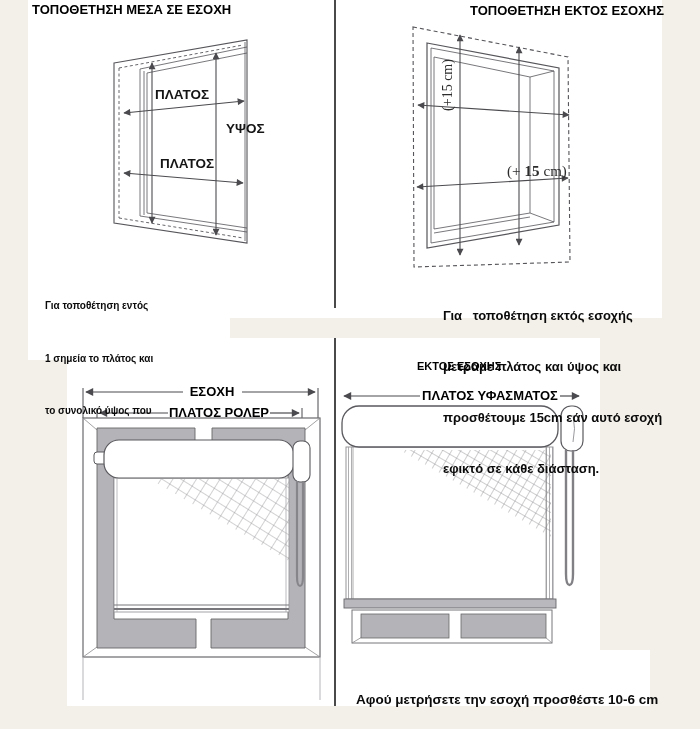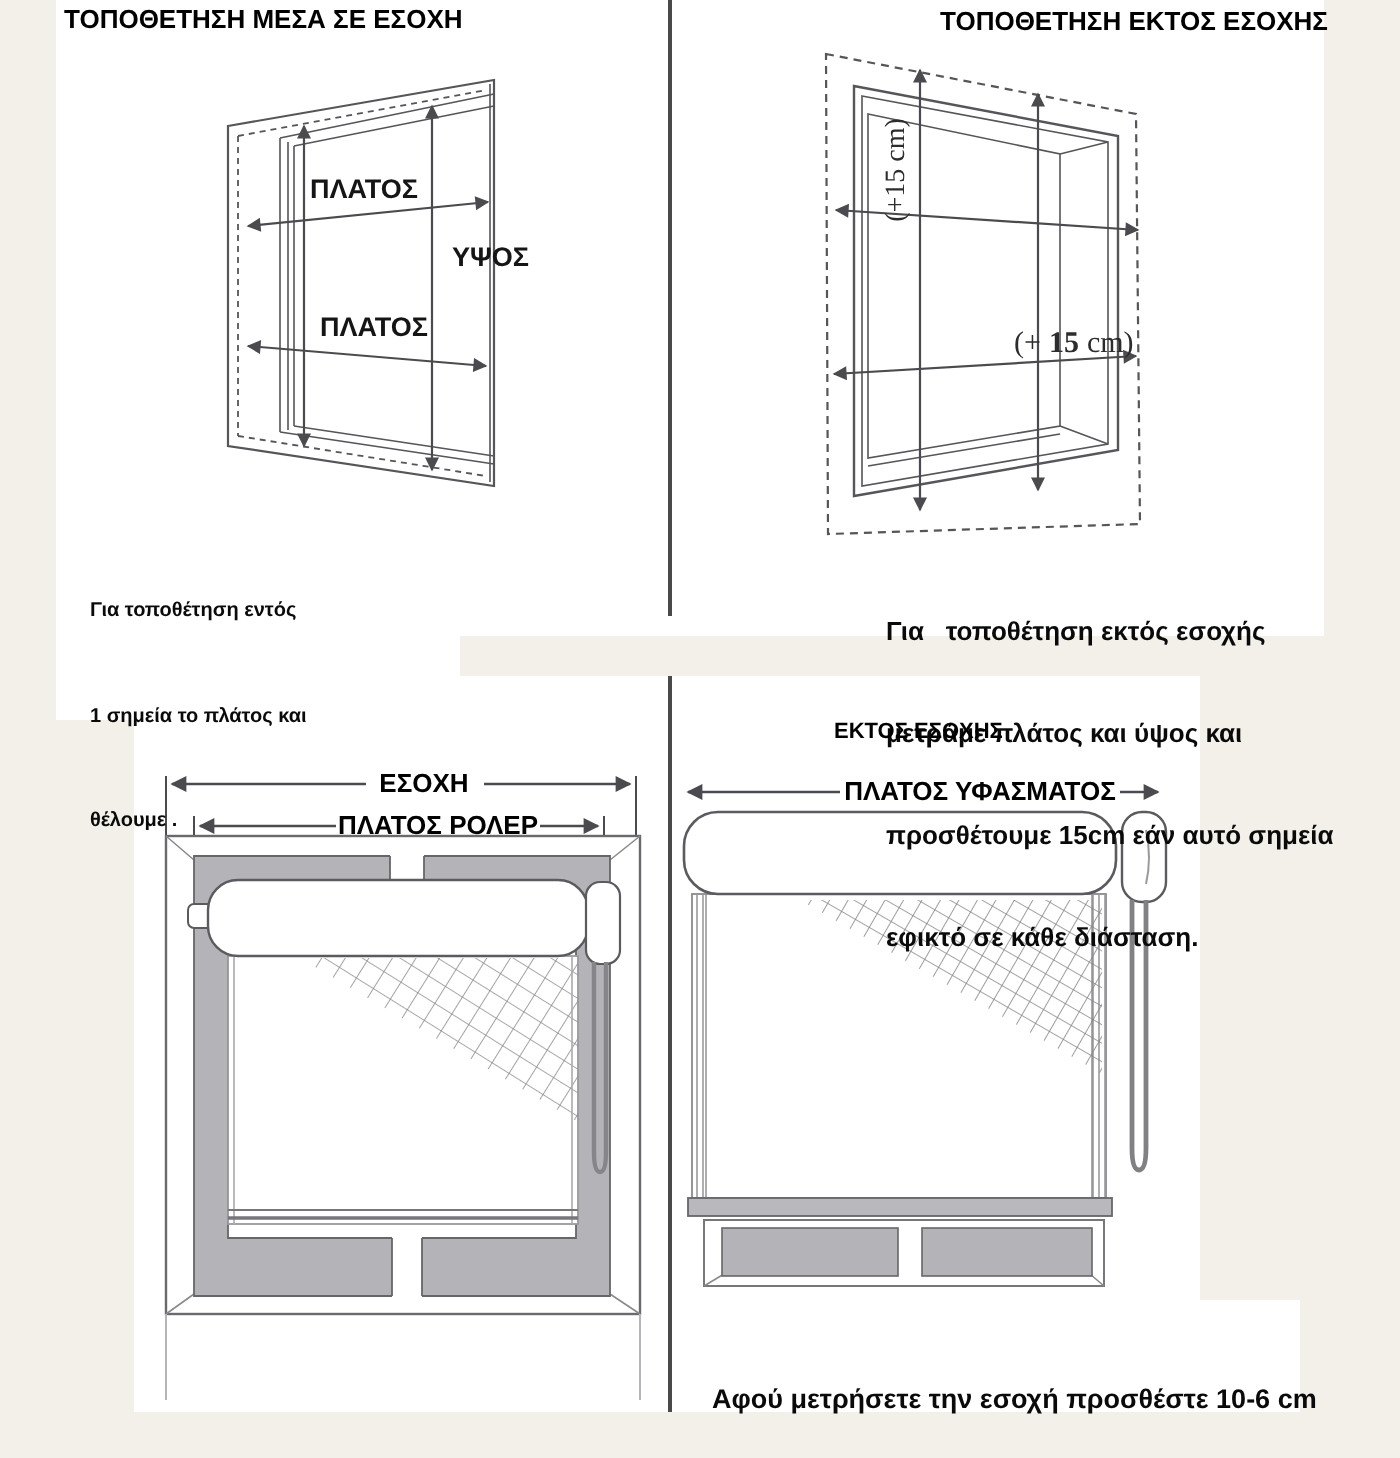--- a/index.html
+++ b/index.html
@@ -177,27 +177,27 @@
       <path d="M566,450 V574 Q566,585 569.5,585 Q573,585 573,574 V450" fill="none" stroke="#808085" stroke-width="2.4"></path>
     </g>
   </svg>
 
   <div class="title" style="left:32px;top:2px;">ΤΟΠΟΘΕΤΗΣΗ ΜΕΣΑ ΣΕ ΕΣΟΧΗ</div>
   <div class="title" style="left:470px;top:3px;">ΤΟΠΟΘΕΤΗΣΗ ΕΚΤΟΣ ΕΣΟΧΗΣ</div>
 
   <div class="caption cap-tl">
     <div>Για τοποθέτηση εντός</div>
     <div>1 σημεία το πλάτος και</div>
-    <div>θέλουμε .</div>
+    <div>το συνολικό ύψος που</div>
   </div>
 
   <div class="caption cap-tr">
     <div>Για   τοποθέτηση εκτός εσοχής</div>
     <div>μετράμε πλάτος και ύψος και</div>
-    <div>προσθέτουμε 15cm εάν αυτό σημεία</div>
+    <div>προσθέτουμε 15cm εάν αυτό εσοχή</div>
     <div>εφικτό σε κάθε διάσταση.</div>
   </div>
 
   <div class="title" style="left:417px;top:360px;font-size:11px;">ΕΚΤΟΣ ΕΣΟΧΗΣ</div>
 
   <div class="caption cap-br">
     <div>Αφού μετρήσετε την εσοχή προσθέστε 10-6 cm</div>
     
     
   </div>

